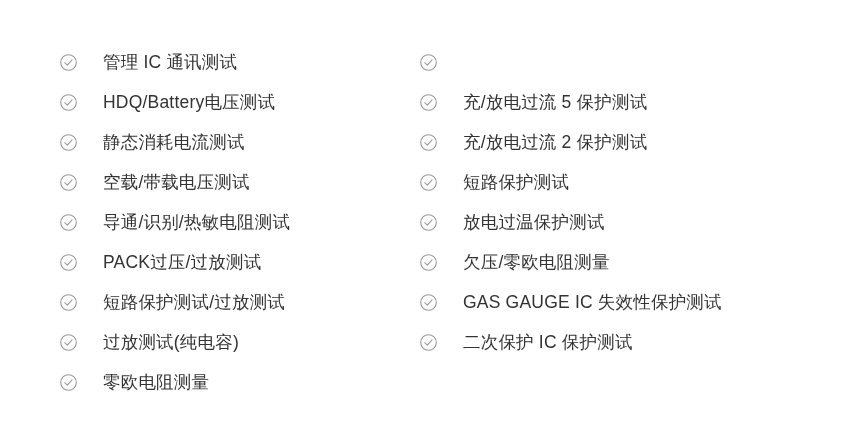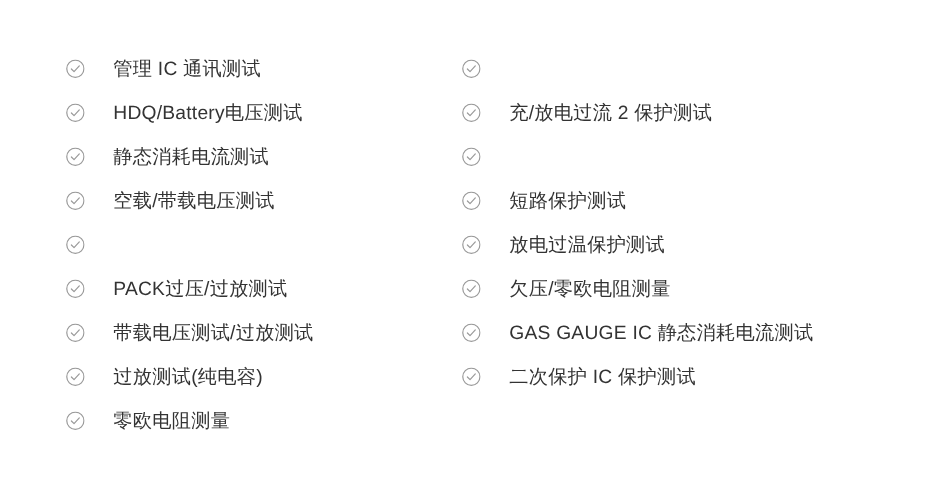--- a/index.html
+++ b/index.html
@@ -104,40 +104,41 @@
       <span class="item-label">空载/带载电压测试</span>
     </div>
 
     <div class="item">
       <span class="check-icon">
         <svg width="17" height="17" viewBox="0 0 17 17" fill="none" xmlns="http://www.w3.org/2000/svg">
           <circle cx="8.5" cy="8.5" r="7.8" stroke="#9a9a9a" stroke-width="1.1" fill="none"></circle>
           <path d="M4.9 8.7 L7.3 11.1 L12.1 5.9" stroke="#9a9a9a" stroke-width="1.1" fill="none" stroke-linecap="round" stroke-linejoin="round"></path>
         </svg>
       </span>
+      <span class="item-label">导通/识别/热敏电阻测试</span>
     </div>
 
     <div class="item">
       <span class="check-icon">
         <svg width="17" height="17" viewBox="0 0 17 17" fill="none" xmlns="http://www.w3.org/2000/svg">
           <circle cx="8.5" cy="8.5" r="7.8" stroke="#9a9a9a" stroke-width="1.1" fill="none"></circle>
           <path d="M4.9 8.7 L7.3 11.1 L12.1 5.9" stroke="#9a9a9a" stroke-width="1.1" fill="none" stroke-linecap="round" stroke-linejoin="round"></path>
         </svg>
       </span>
       <span class="item-label">PACK过压/过放测试</span>
     </div>
 
     <div class="item">
       <span class="check-icon">
         <svg width="17" height="17" viewBox="0 0 17 17" fill="none" xmlns="http://www.w3.org/2000/svg">
           <circle cx="8.5" cy="8.5" r="7.8" stroke="#9a9a9a" stroke-width="1.1" fill="none"></circle>
           <path d="M4.9 8.7 L7.3 11.1 L12.1 5.9" stroke="#9a9a9a" stroke-width="1.1" fill="none" stroke-linecap="round" stroke-linejoin="round"></path>
         </svg>
       </span>
-      <span class="item-label">带载电压测试/过放测试</span>
+      <span class="item-label">短路保护测试/过放测试</span>
     </div>
 
     <div class="item">
       <span class="check-icon">
         <svg width="17" height="17" viewBox="0 0 17 17" fill="none" xmlns="http://www.w3.org/2000/svg">
           <circle cx="8.5" cy="8.5" r="7.8" stroke="#9a9a9a" stroke-width="1.1" fill="none"></circle>
           <path d="M4.9 8.7 L7.3 11.1 L12.1 5.9" stroke="#9a9a9a" stroke-width="1.1" fill="none" stroke-linecap="round" stroke-linejoin="round"></path>
         </svg>
       </span>
       <span class="item-label">过放测试(纯电容)</span>
@@ -166,39 +167,40 @@
       </span>
     </div>
 
     <div class="item">
       <span class="check-icon">
         <svg width="17" height="17" viewBox="0 0 17 17" fill="none" xmlns="http://www.w3.org/2000/svg">
           <circle cx="8.5" cy="8.5" r="7.8" stroke="#9a9a9a" stroke-width="1.1" fill="none"></circle>
           <path d="M4.9 8.7 L7.3 11.1 L12.1 5.9" stroke="#9a9a9a" stroke-width="1.1" fill="none" stroke-linecap="round" stroke-linejoin="round"></path>
         </svg>
       </span>
+      <span class="item-label">充/放电过流 5 保护测试</span>
+    </div>
+
+    <div class="item">
+      <span class="check-icon">
+        <svg width="17" height="17" viewBox="0 0 17 17" fill="none" xmlns="http://www.w3.org/2000/svg">
+          <circle cx="8.5" cy="8.5" r="7.8" stroke="#9a9a9a" stroke-width="1.1" fill="none"></circle>
+          <path d="M4.9 8.7 L7.3 11.1 L12.1 5.9" stroke="#9a9a9a" stroke-width="1.1" fill="none" stroke-linecap="round" stroke-linejoin="round"></path>
+        </svg>
+      </span>
       <span class="item-label">充/放电过流 2 保护测试</span>
     </div>
 
     <div class="item">
       <span class="check-icon">
         <svg width="17" height="17" viewBox="0 0 17 17" fill="none" xmlns="http://www.w3.org/2000/svg">
           <circle cx="8.5" cy="8.5" r="7.8" stroke="#9a9a9a" stroke-width="1.1" fill="none"></circle>
           <path d="M4.9 8.7 L7.3 11.1 L12.1 5.9" stroke="#9a9a9a" stroke-width="1.1" fill="none" stroke-linecap="round" stroke-linejoin="round"></path>
         </svg>
       </span>
-    </div>
-
-    <div class="item">
-      <span class="check-icon">
-        <svg width="17" height="17" viewBox="0 0 17 17" fill="none" xmlns="http://www.w3.org/2000/svg">
-          <circle cx="8.5" cy="8.5" r="7.8" stroke="#9a9a9a" stroke-width="1.1" fill="none"></circle>
-          <path d="M4.9 8.7 L7.3 11.1 L12.1 5.9" stroke="#9a9a9a" stroke-width="1.1" fill="none" stroke-linecap="round" stroke-linejoin="round"></path>
-        </svg>
-      </span>
       <span class="item-label">短路保护测试</span>
     </div>
 
     <div class="item">
       <span class="check-icon">
         <svg width="17" height="17" viewBox="0 0 17 17" fill="none" xmlns="http://www.w3.org/2000/svg">
           <circle cx="8.5" cy="8.5" r="7.8" stroke="#9a9a9a" stroke-width="1.1" fill="none"></circle>
           <path d="M4.9 8.7 L7.3 11.1 L12.1 5.9" stroke="#9a9a9a" stroke-width="1.1" fill="none" stroke-linecap="round" stroke-linejoin="round"></path>
         </svg>
       </span>
@@ -215,21 +217,21 @@
       <span class="item-label">欠压/零欧电阻测量</span>
     </div>
 
     <div class="item">
       <span class="check-icon">
         <svg width="17" height="17" viewBox="0 0 17 17" fill="none" xmlns="http://www.w3.org/2000/svg">
           <circle cx="8.5" cy="8.5" r="7.8" stroke="#9a9a9a" stroke-width="1.1" fill="none"></circle>
           <path d="M4.9 8.7 L7.3 11.1 L12.1 5.9" stroke="#9a9a9a" stroke-width="1.1" fill="none" stroke-linecap="round" stroke-linejoin="round"></path>
         </svg>
       </span>
-      <span class="item-label">GAS GAUGE IC 静态消耗电流测试</span>
+      <span class="item-label">GAS GAUGE IC 失效性保护测试</span>
     </div>
 
     <div class="item">
       <span class="check-icon">
         <svg width="17" height="17" viewBox="0 0 17 17" fill="none" xmlns="http://www.w3.org/2000/svg">
           <circle cx="8.5" cy="8.5" r="7.8" stroke="#9a9a9a" stroke-width="1.1" fill="none"></circle>
           <path d="M4.9 8.7 L7.3 11.1 L12.1 5.9" stroke="#9a9a9a" stroke-width="1.1" fill="none" stroke-linecap="round" stroke-linejoin="round"></path>
         </svg>
       </span>
       <span class="item-label">二次保护 IC 保护测试</span>

